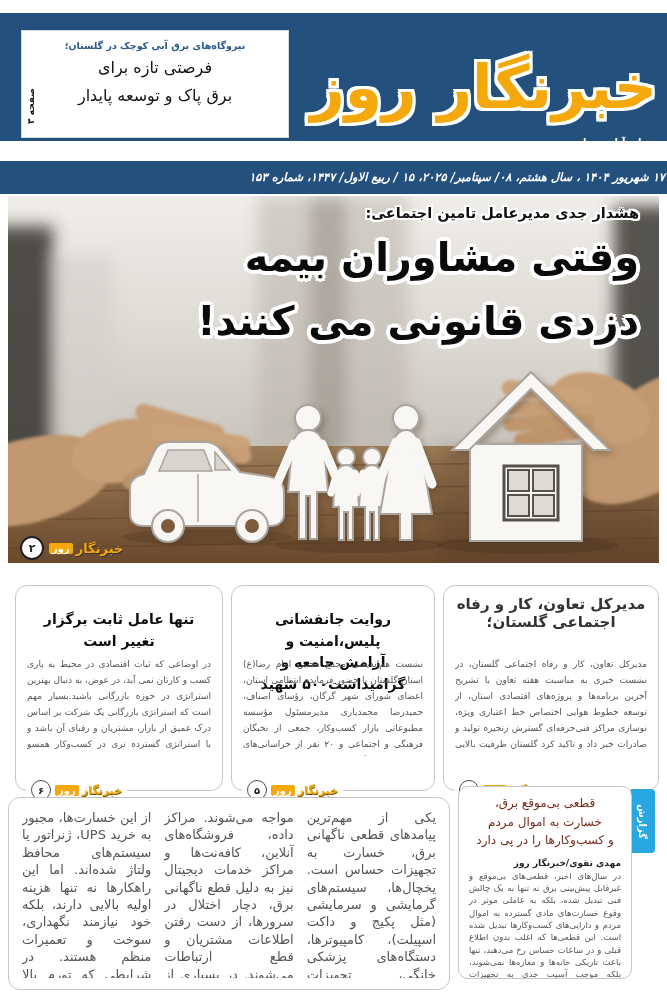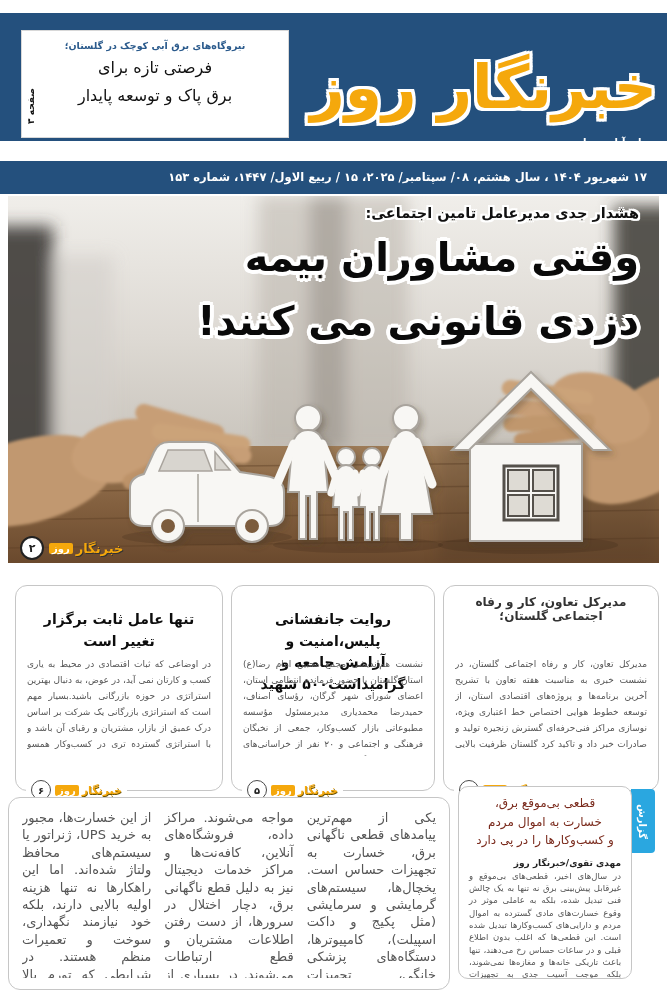--- a/index.html
+++ b/index.html
@@ -17,22 +17,22 @@
   .promo-page{position:absolute;left:-9px;bottom:26px;transform:rotate(-90deg);
     font-size:9px;font-weight:bold;color:#111;direction:rtl;white-space:nowrap;}
   .logo-wrap{position:absolute;right:10px;top:22px;width:368px;height:104px;
     display:flex;align-items:center;justify-content:flex-end;padding-left:28px;}
   .logo-text{font-size:60px;font-weight:900;color:#f5a80c;white-space:nowrap;direction:rtl;
     text-shadow:-3px -3px 0 #fff,3px -3px 0 #fff,-3px 3px 0 #fff,3px 3px 0 #fff,
                 0 -3px 0 #fff,0 3px 0 #fff,-3px 0 0 #fff,3px 0 0 #fff;}
   .logo-sub{position:absolute;right:16px;top:124px;font-size:10px;font-weight:bold;color:#fff;direction:rtl;}
   
   .datebar{position:absolute;left:0;top:161px;width:667px;height:33px;background:#24507d;
-    line-height:33px;text-align:right;padding-right:20px;box-sizing:border-box;
-    font-size:11.5px;font-weight:bold;color:#fff;direction:rtl;}
+    line-height:33px;text-align:right;padding-right:2px;box-sizing:border-box;
+    font-size:11.5px;font-weight:bold;color:#fff;direction:rtl;font-style:italic;}
   
   .photo{position:absolute;left:8px;top:196px;width:651px;height:367px;overflow:hidden;background:#dcd8d2;}
   .photo svg{position:absolute;left:0;top:0;}
   .photo-overlay{position:absolute;right:4px;top:0;width:100%;text-align:right;
     padding:9px 16px 0 0;box-sizing:border-box;direction:rtl;}
   .lead-kicker{font-size:14.5px;font-weight:bold;color:#111;margin-bottom:4px;padding-left:4px;
     text-shadow:-2px -2px 0 #fff,2px -2px 0 #fff,-2px 2px 0 #fff,2px 2px 0 #fff,
                 0 -2px 0 #fff,0 2px 0 #fff,-2px 0 0 #fff,2px 0 0 #fff;}
   .lead-headline{font-size:40px;font-weight:900;color:#0a0a0a;line-height:1.6;white-space:pre-line;
     text-shadow:-3px -3px 0 #fff,3px -3px 0 #fff,-3px 3px 0 #fff,3px 3px 0 #fff,
@@ -46,21 +46,21 @@
   .photo-badge{position:absolute;left:12px;bottom:3px;display:flex;align-items:center;gap:5px;}
   .photo-badge .ml-k{font-size:13px;text-shadow:1px 1px 0 #333;}
   .photo-badge .page-circle{width:20px;height:20px;border-width:2px;border-color:#222;font-size:11px;}
   
   .teaser{position:absolute;top:585px;height:206px;background:#fff;border:1.5px solid #c6c6c6;
     border-radius:12px;box-sizing:border-box;padding:9px 11px 22px;overflow:visible;}
   .t-right{left:443px;width:216px;}
   .t-mid{left:231px;width:204px;}
   .t-left{left:15px;width:208px;}
   .teaser-head{height:52px;direction:rtl;}
-  .teaser-kicker{text-align:center;font-size:12px;font-weight:bold;color:#333;min-height:13px;}
+  .teaser-kicker{text-align:center;font-size:15px;font-weight:bold;color:#333;min-height:13px;}
   .teaser-title{text-align:center;font-size:14px;font-weight:900;color:#0d0d0d;line-height:1.55;
     white-space:pre-line;margin-top:1px;}
   .teaser-body{direction:rtl;margin-top:9px;font-size:9px;color:#555;text-align:justify;
     line-height:1.78;overflow:hidden;max-height:100px;}
   .box-footer{position:absolute;bottom:-10px;left:10px;display:flex;align-items:center;gap:4px;
     background:#fff;padding:0 5px;}
   
   .report{position:absolute;left:458px;top:786px;width:174px;height:193px;background:#fff;
     border:1.5px solid #c6c6c6;border-radius:10px;box-sizing:border-box;padding:7px 10px;overflow:hidden;}
   .report-title{color:#7a2a1c;font-weight:400;font-size:12px;text-align:center;line-height:1.55;

